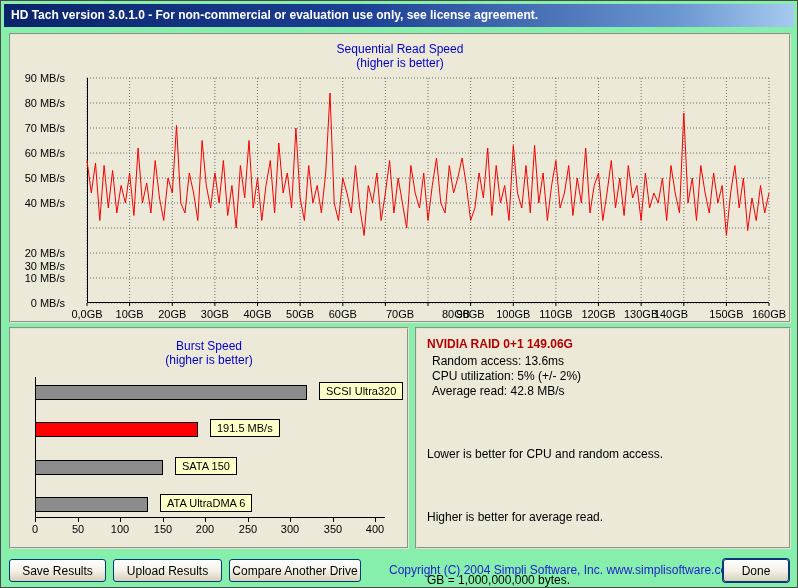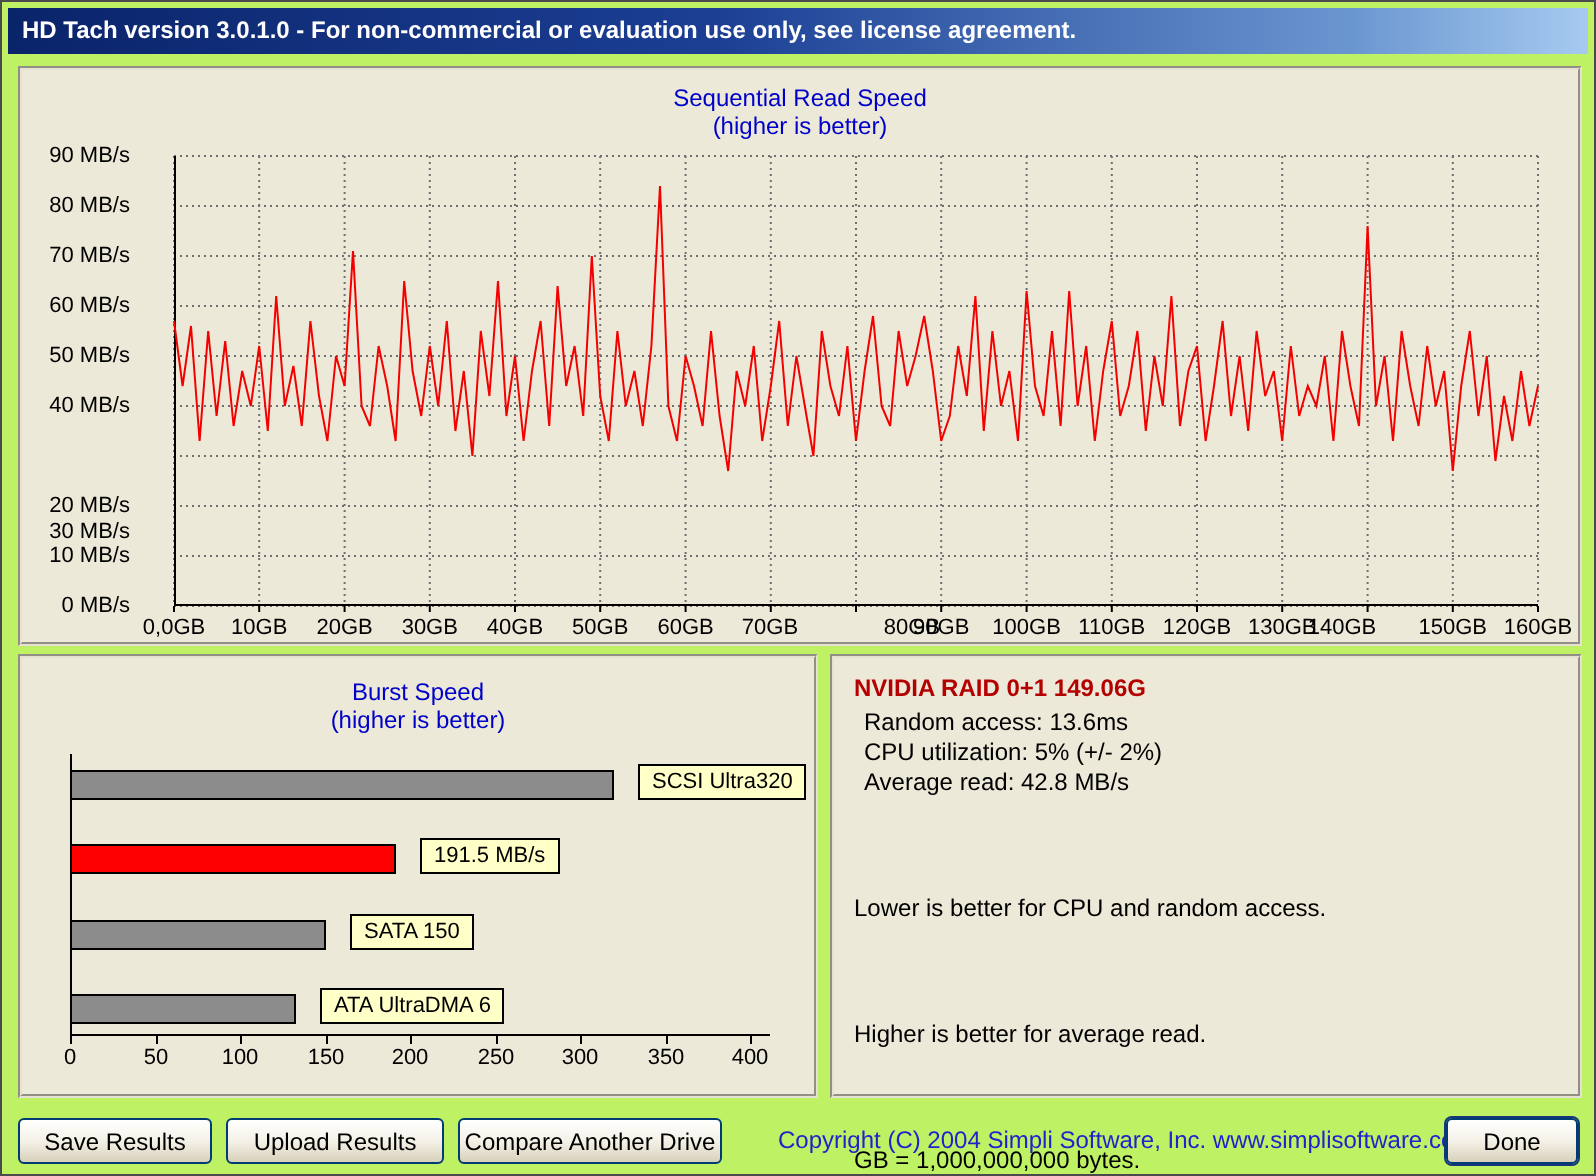--- a/index.html
+++ b/index.html
@@ -1,21 +1,21 @@
 <!DOCTYPE html>
 <html><head>
 <meta charset="utf-8">
 <style>
   * { margin:0; padding:0; box-sizing:border-box; }
   html,body { width:798px; height:588px; }
   body { font-family:"Liberation Sans", sans-serif; background:#d4d0c8; }
 
   .window {
     position:relative; width:798px; height:588px;
-    background:#bef264; border:1px solid #4b4b4b;
+    background:#86efac; border:1px solid #4b4b4b;
   }
 
   .titlebar {
     position:absolute; left:3px; top:3px; right:3px; height:23px;
     background:linear-gradient(to right,#0a246a,#1c3f94 45%,#6a96d0 85%,#a6caf0);
     color:#ffffff; font-weight:bold; font-size:12px; line-height:23px;
     padding-left:7px; white-space:nowrap; overflow:hidden;
   }
 
   .panel {
@@ -146,21 +146,21 @@
         <polyline class="readline" fill="none" points="0.0,82.5 4.3,115.0 8.5,85.0 12.8,142.5 17.1,87.5 21.3,130.0 25.6,92.5 29.8,135.0 34.1,107.5 38.4,125.0 42.6,95.0 46.9,137.5 51.1,70.0 55.4,125.0 59.7,105.0 63.9,135.0 68.2,82.5 72.5,120.0 76.7,142.5 81.0,100.0 85.3,115.0 89.5,47.5 93.8,125.0 98.0,135.0 102.3,95.0 106.6,115.0 110.8,142.5 115.1,62.5 119.3,107.5 123.6,130.0 127.9,95.0 132.1,125.0 136.4,82.5 140.7,137.5 144.9,107.5 149.2,150.0 153.4,87.5 157.7,120.0 162.0,62.5 166.2,130.0 170.5,100.0 174.8,142.5 179.0,107.5 183.3,82.5 187.6,135.0 191.8,65.0 196.1,115.0 200.3,95.0 204.6,130.0 208.9,50.0 213.1,120.0 217.4,142.5 221.7,87.5 225.9,125.0 230.2,107.5 234.4,135.0 238.7,95.0 243.0,15.0 247.2,125.0 251.5,142.5 255.8,100.0 260.0,115.0 264.3,135.0 268.5,87.5 272.8,130.0 277.1,157.5 281.3,107.5 285.6,125.0 289.9,95.0 294.1,142.5 298.4,115.0 302.6,82.5 306.9,135.0 311.2,100.0 315.4,125.0 319.7,150.0 323.9,87.5 328.2,115.0 332.5,130.0 336.7,95.0 341.0,142.5 345.3,107.5 349.5,80.0 353.8,125.0 358.1,135.0 362.3,87.5 366.6,115.0 370.8,100.0 375.1,80.0 379.4,107.5 383.6,142.5 387.9,130.0 392.1,95.0 396.4,120.0 400.7,70.0 404.9,137.5 409.2,87.5 413.5,125.0 417.7,107.5 422.0,142.5 426.3,67.5 430.5,115.0 434.8,130.0 439.0,87.5 443.3,135.0 447.6,67.5 451.8,125.0 456.1,95.0 460.4,142.5 464.6,107.5 468.9,82.5 473.1,130.0 477.4,115.0 481.7,87.5 485.9,137.5 490.2,100.0 494.4,125.0 498.7,70.0 503.0,135.0 507.2,107.5 511.5,95.0 515.8,142.5 520.0,115.0 524.3,82.5 528.5,130.0 532.8,100.0 537.1,137.5 541.3,87.5 545.6,120.0 549.9,107.5 554.1,142.5 558.4,95.0 562.6,130.0 566.9,115.0 571.2,125.0 575.4,100.0 579.7,142.5 584.0,87.5 588.2,115.0 592.5,135.0 596.8,35.0 601.0,125.0 605.3,100.0 609.5,142.5 613.8,87.5 618.1,115.0 622.3,135.0 626.6,95.0 630.9,125.0 635.1,107.5 639.4,157.5 643.6,115.0 647.9,87.5 652.2,130.0 656.4,100.0 660.7,152.5 665.0,120.0 669.2,142.5 673.5,107.5 677.7,135.0 682.0,115.0"></polyline>
       </svg>
     <div id="read-xlabels">
         <div class="xlab" style="left: 0px;">0,0GB</div>
         <div class="xlab" style="left: 42.6px;">10GB</div>
         <div class="xlab" style="left: 85.3px;">20GB</div>
         <div class="xlab" style="left: 127.9px;">30GB</div>
         <div class="xlab" style="left: 170.5px;">40GB</div>
         <div class="xlab" style="left: 213.1px;">50GB</div>
         <div class="xlab" style="left: 255.8px;">60GB</div>
-        <div class="xlab" style="left: 298px;">70GB</div>
+        <div class="xlab" style="left: 313px;">70GB</div>
         <div class="xlab" style="left: 341px; margin-left: 28px;">80GB</div>
         <div class="xlab" style="left: 383.6px;">90GB</div>
         <div class="xlab" style="left: 426.3px;">100GB</div>
         <div class="xlab" style="left: 468.9px;">110GB</div>
         <div class="xlab" style="left: 511.5px;">120GB</div>
         <div class="xlab" style="left: 554.1px;">130GB</div>
         <div class="xlab" style="left: 584px;">140GB</div>
         <div class="xlab" style="left: 639.4px;">150GB</div>
         <div class="xlab" style="left: 682px;">160GB</div>
       </div>

